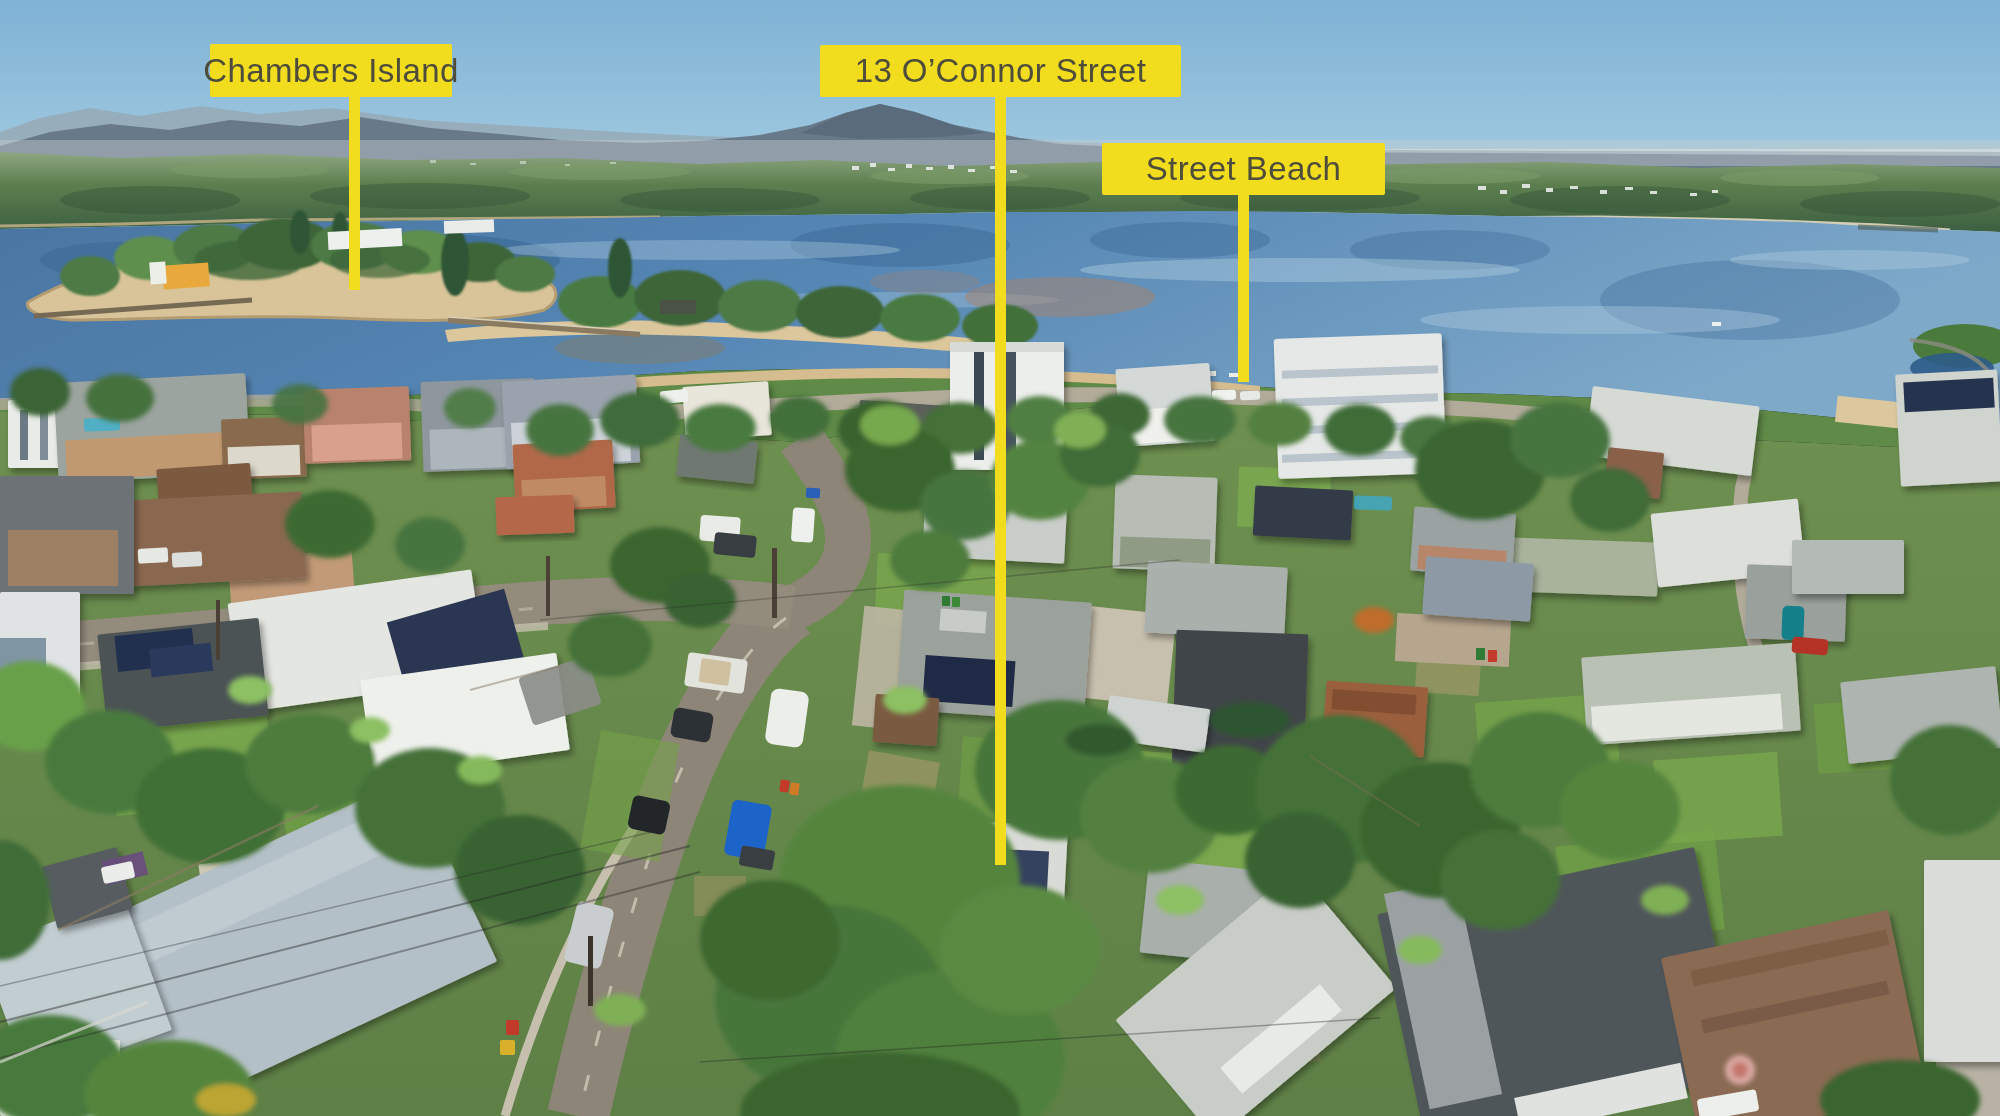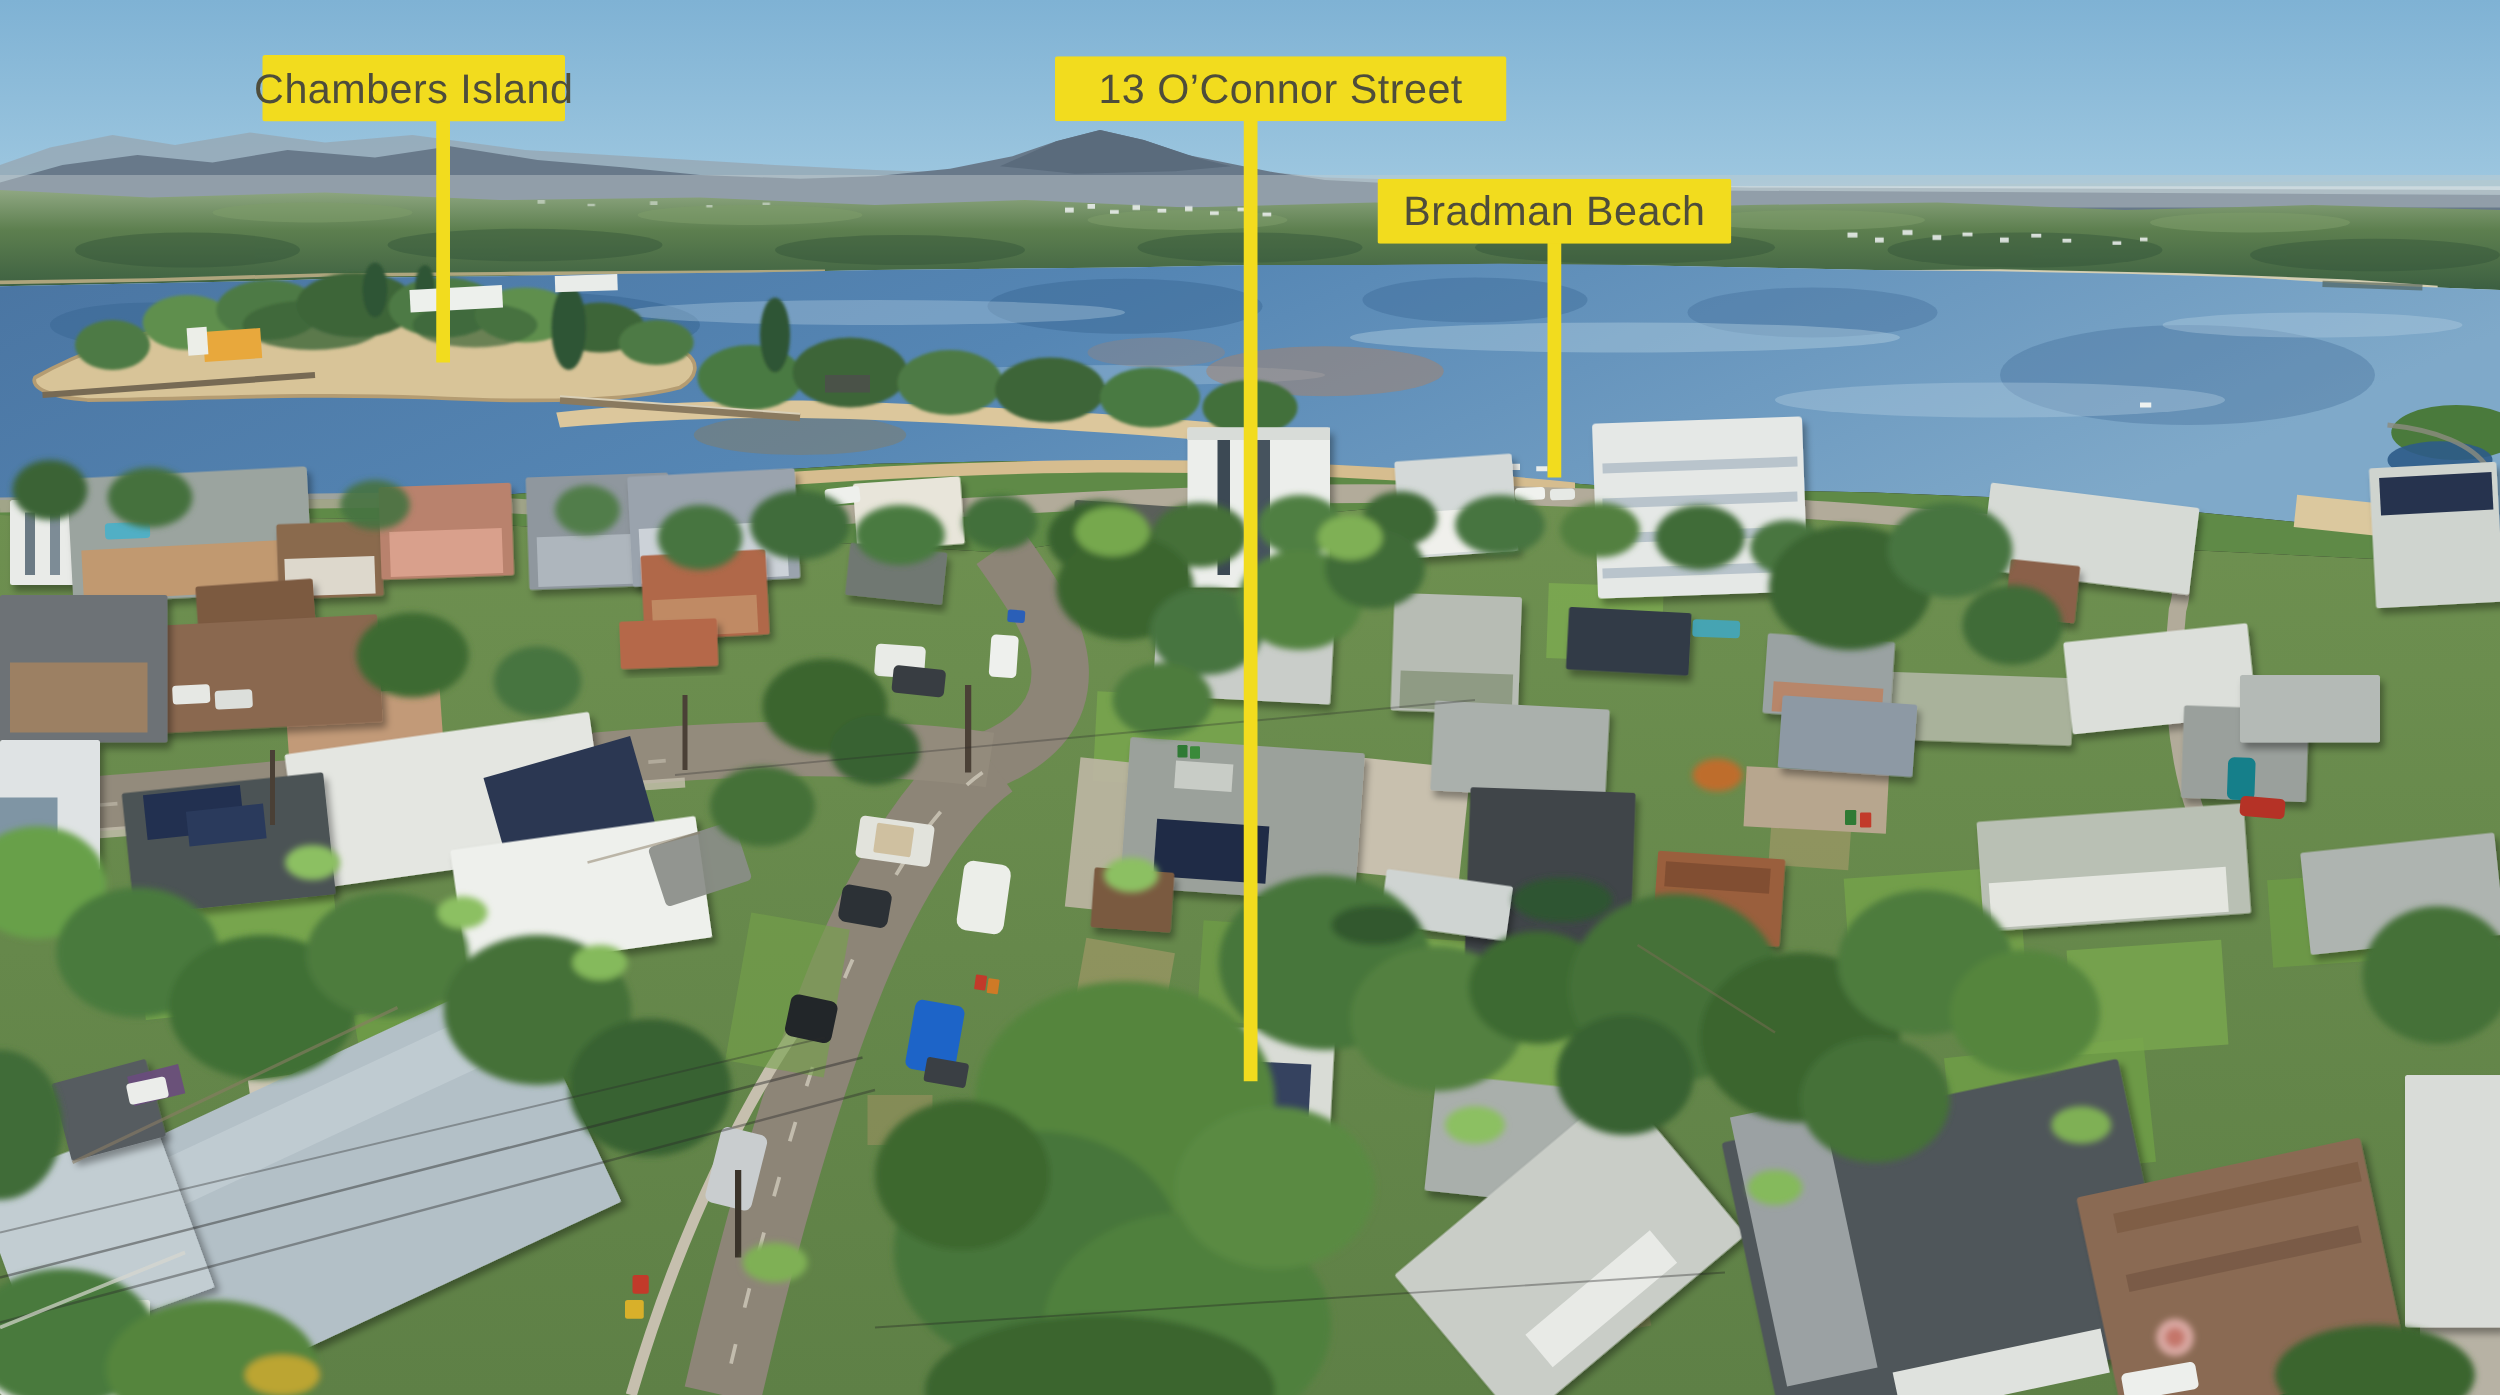--- a/index.html
+++ b/index.html
@@ -5,21 +5,21 @@
   html,body{margin:0;padding:0;background:#222;}
   #stage{position:relative;width:2000px;height:1116px;overflow:hidden;
          font-family:"Liberation Sans",sans-serif;}
   #scene{position:absolute;left:0;top:0;width:2000px;height:1116px;display:block;}
   .callout-box{position:absolute;display:flex;align-items:center;justify-content:center;
     background:var(--c-yellow,#F2DC1E);color:var(--c-text,#4E4D3B);
     font-size:33px;font-weight:500;letter-spacing:.4px;white-space:nowrap;border-radius:2px;z-index:30;}
   .callout-stem{position:absolute;width:11px;background:var(--c-yellow,#F2DC1E);z-index:29;}
   #box-chambers{left:210px;top:44px;width:242px;height:53px;}
   #stem-chambers{left:349px;top:96px;height:194px;}
-  #box-oconnor{left:820px;top:45px;width:361px;height:52px;margin-left:24px;}
+  #box-oconnor{left:820px;top:45px;width:361px;height:52px;}
   #stem-oconnor{left:995px;top:96px;height:769px;}
   #box-bradman{left:1102px;top:143px;width:283px;height:52px;}
   #stem-bradman{left:1238px;top:194px;height:188px;}
 </style>
 </head>
 <body>
 
 <div id="stage">
   <svg id="scene" viewBox="0 0 2000 1116" xmlns="http://www.w3.org/2000/svg">
     <defs>
@@ -438,14 +438,14 @@
         <line x1="1310" y1="756" x2="1420" y2="826" stroke="#7a6c54" stroke-width="2" opacity="0.5"></line>
         <line x1="0" y1="1062" x2="148" y2="1002" stroke="#d8d8d0" stroke-width="3" opacity="0.7"></line>
       </g>
   </svg>
 
   <div class="callout-stem" id="stem-chambers"></div>
   <div class="callout-stem" id="stem-oconnor"></div>
   <div class="callout-stem" id="stem-bradman"></div>
   <div class="callout-box" id="box-chambers">Chambers Island</div>
   <div class="callout-box" id="box-oconnor">13 O’Connor Street</div>
-  <div class="callout-box" id="box-bradman">Bradman Beach</div>
+  <div class="callout-box" id="box-bradman">Street Beach</div>
 </div>
 
 </body></html>

